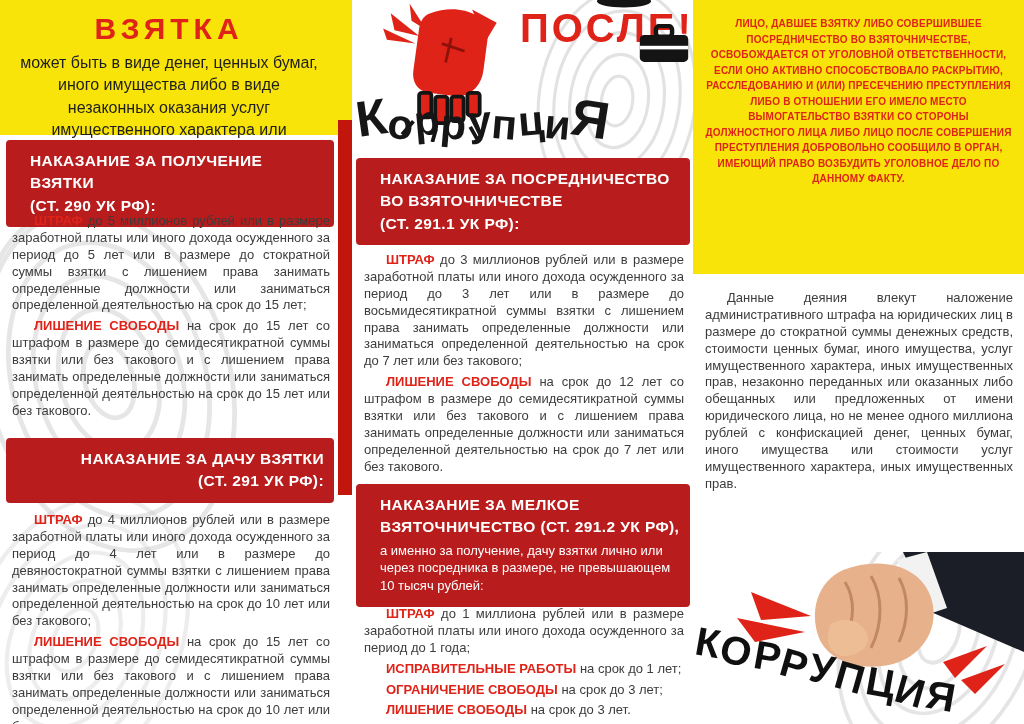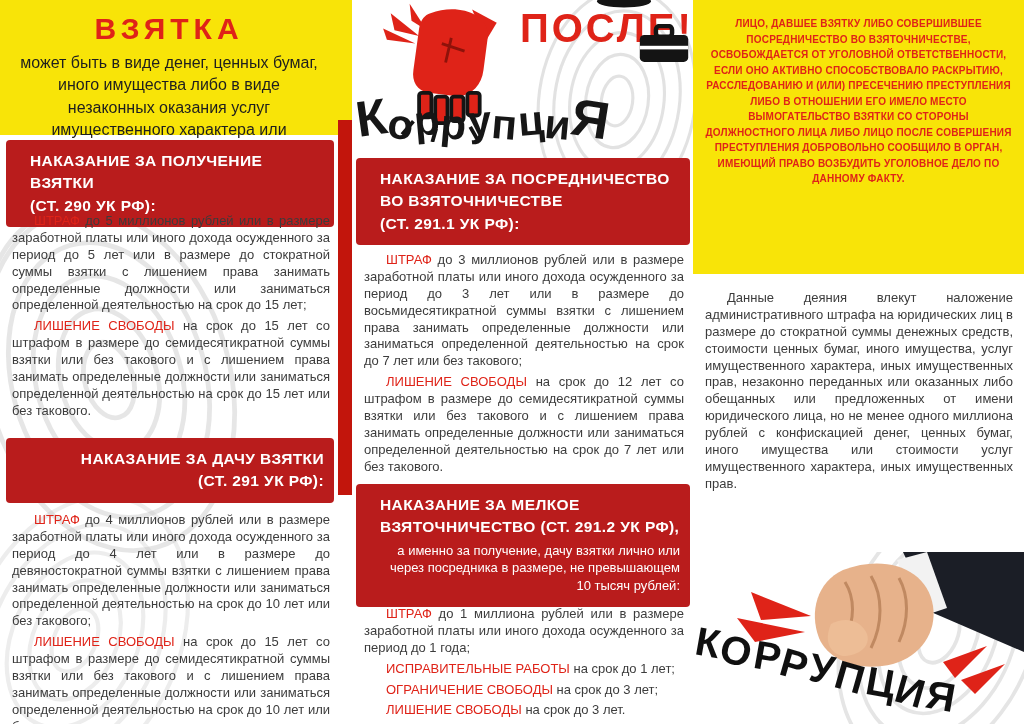--- a/index.html
+++ b/index.html
@@ -16,25 +16,25 @@
 
   
   .red-header{
     position:absolute;background:#b91c1c;color:#ffffff;font-weight:bold;
     border-radius:4px;padding:10px 10px 10px 24px;font-size:15.5px;
     line-height:1.45;letter-spacing:.4px;text-transform:uppercase;
     box-sizing:border-box;z-index:2;
   }
   .red-header .sub{
     font-weight:normal;text-transform:none;font-size:13px;line-height:1.35;
-    letter-spacing:0;margin-top:3px;text-align:right;
+    letter-spacing:0;margin-top:3px;
   }
   .body-block{position:absolute;z-index:2;color:#3C3C3C;font-size:13px;line-height:1.3;box-sizing:border-box;}
   .body-block p{margin:0 0 4px;text-align:justify;text-indent:22px;}
-  .term{color:#DF2318;font-weight:normal;}
+  .term{color:#DF2318;font-weight:bold;}
   .fp{position:absolute;z-index:0;}
 
   
   .intro{
     position:absolute;left:0;top:0;width:338px;height:135px;background:#F8E408;
     text-align:center;box-sizing:border-box;padding:10px 16px 0;z-index:2;
   }
   .intro h1{
     margin:2px 0 6px;font-size:30px;color:#DF2318;letter-spacing:5px;
     font-weight:bold;

